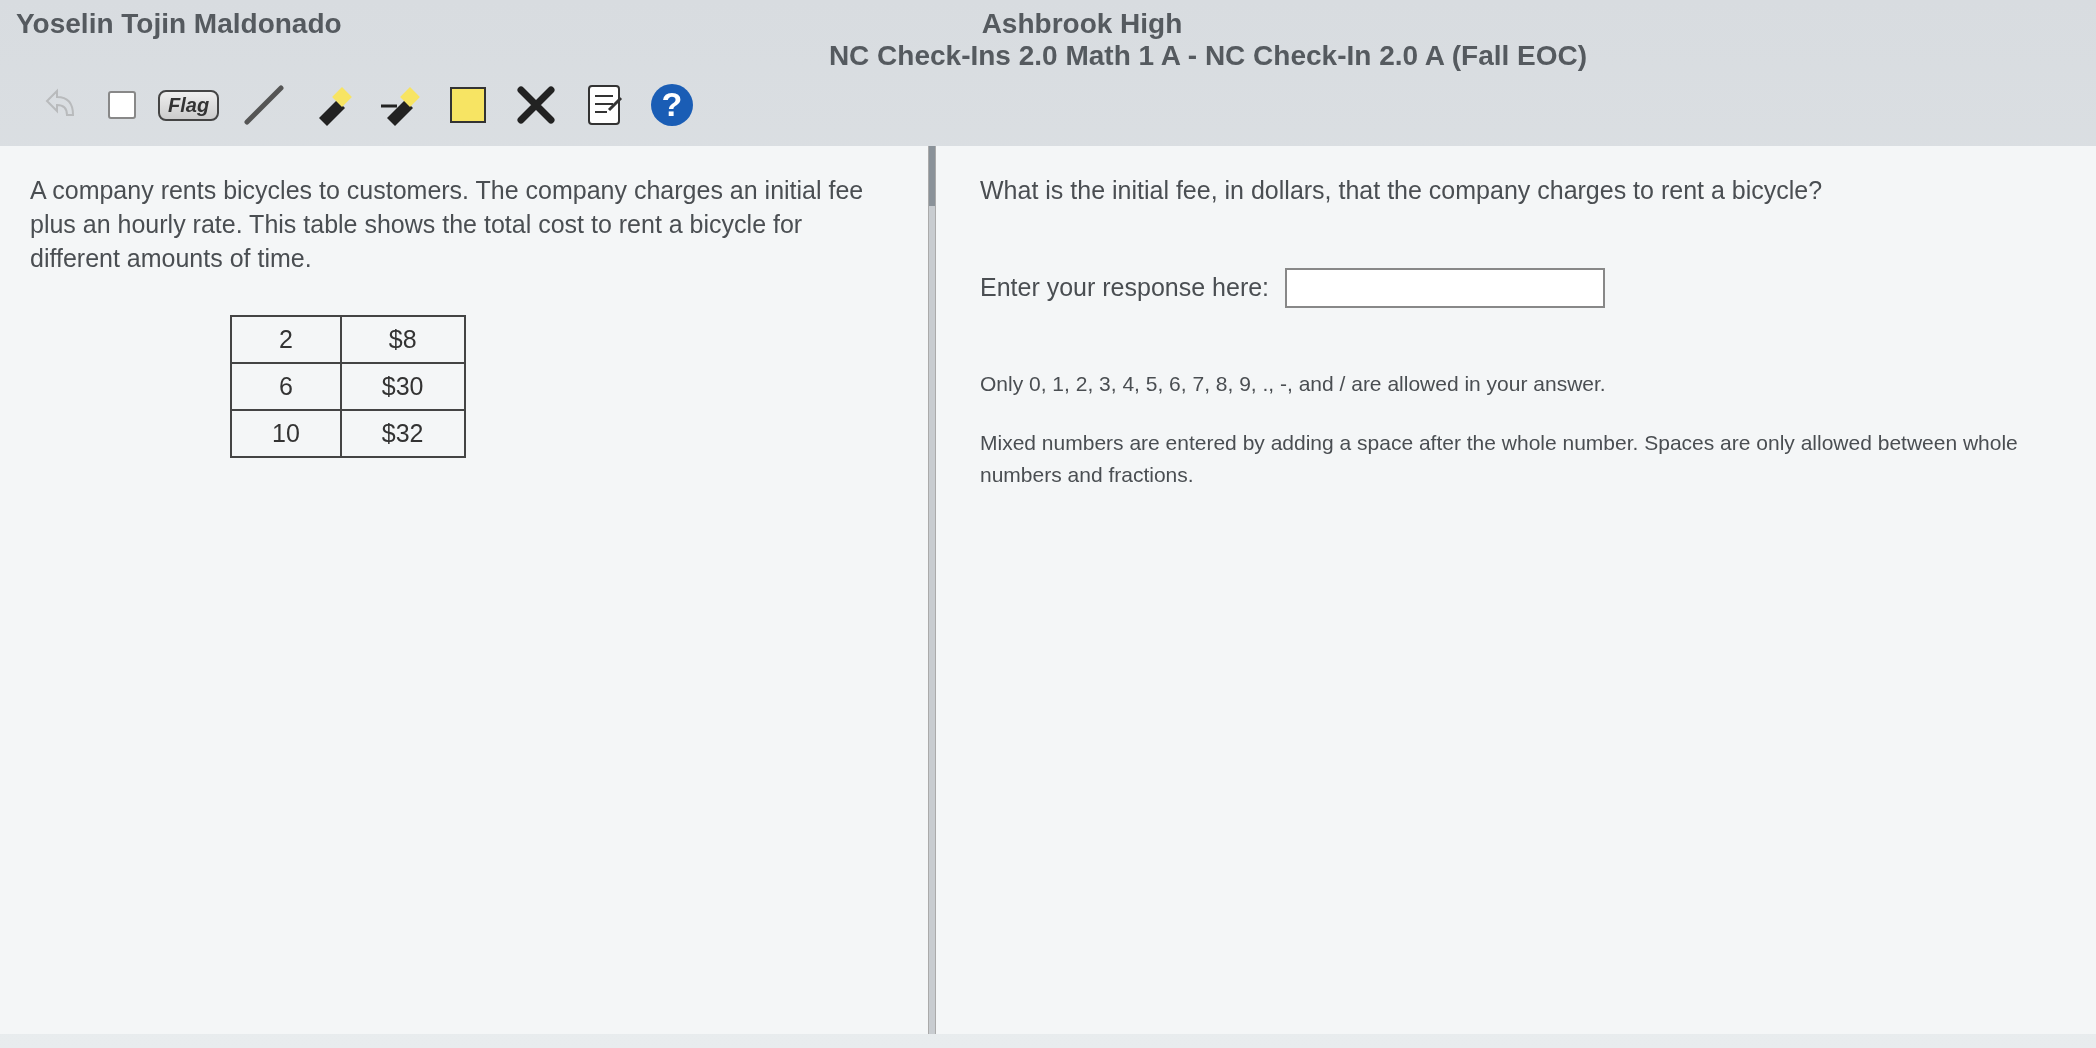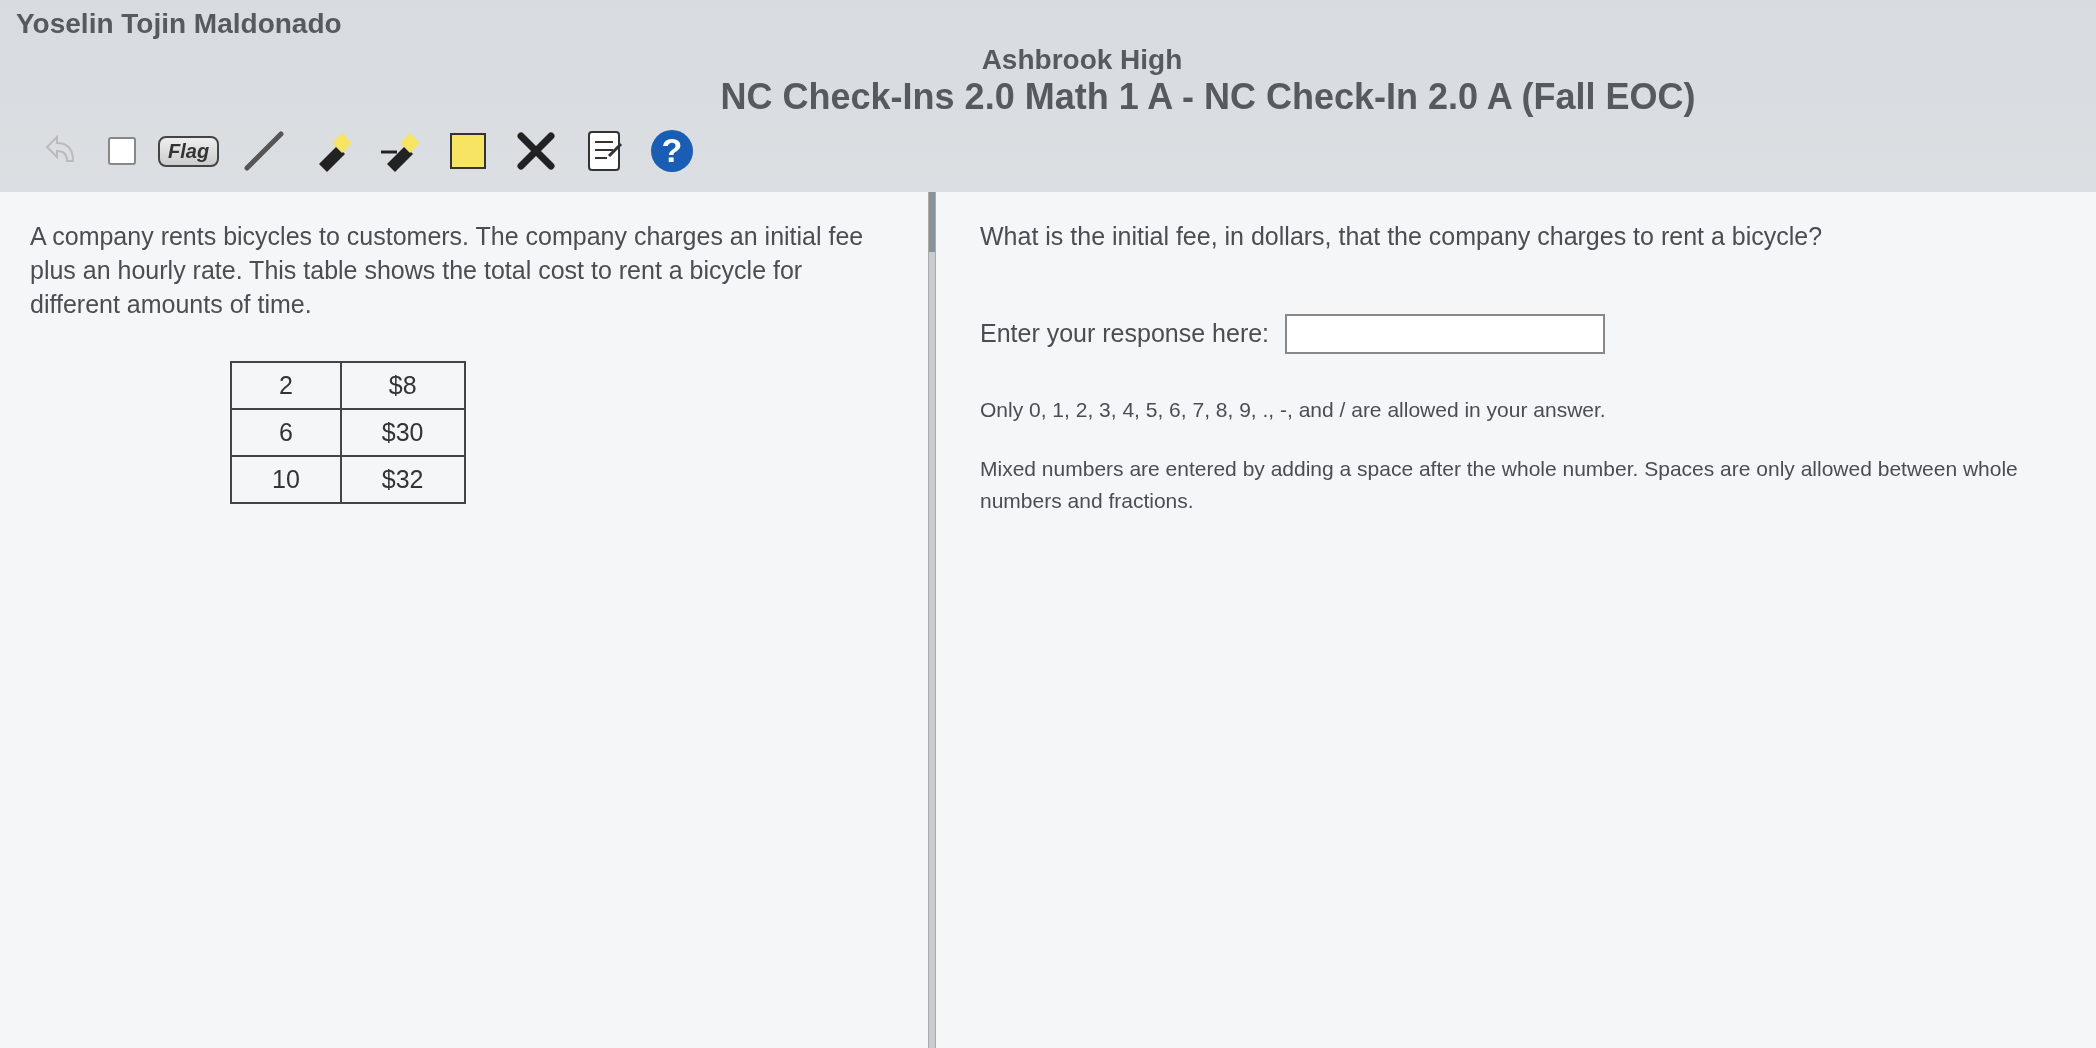--- a/index.html
+++ b/index.html
@@ -17,26 +17,25 @@
       display: flex;
       font-weight: bold;
       font-size: 28px;
       color: #555a5f;
     }
     .student-name {
       flex: 0 0 auto;
     }
     .school-name {
       margin-left: 640px;
-      margin-top: 36px;
     }
     .header-row2 {
       text-align: center;
       font-weight: bold;
-      font-size: 36px;
+      font-size: 28px;
       color: #555a5f;
       padding-left: 320px;
     }
     .toolbar {
       display: flex;
       align-items: center;
       gap: 22px;
       padding: 6px 30px 10px 40px;
     }
     .undo-icon {
@@ -115,21 +114,21 @@
       text-align: center;
     }
     .data-table th {
       font-weight: bold;
       padding: 12px 40px;
     }
     .response-row {
       display: flex;
       align-items: center;
       gap: 16px;
-      margin: 60px 0 40px;
+      margin: 60px 0 60px;
     }
     .response-label {
       font-size: 25px;
       color: #4a4e52;
     }
     .response-input {
       width: 320px;
       height: 40px;
       border: 2px solid #888;
       background: #fff;

